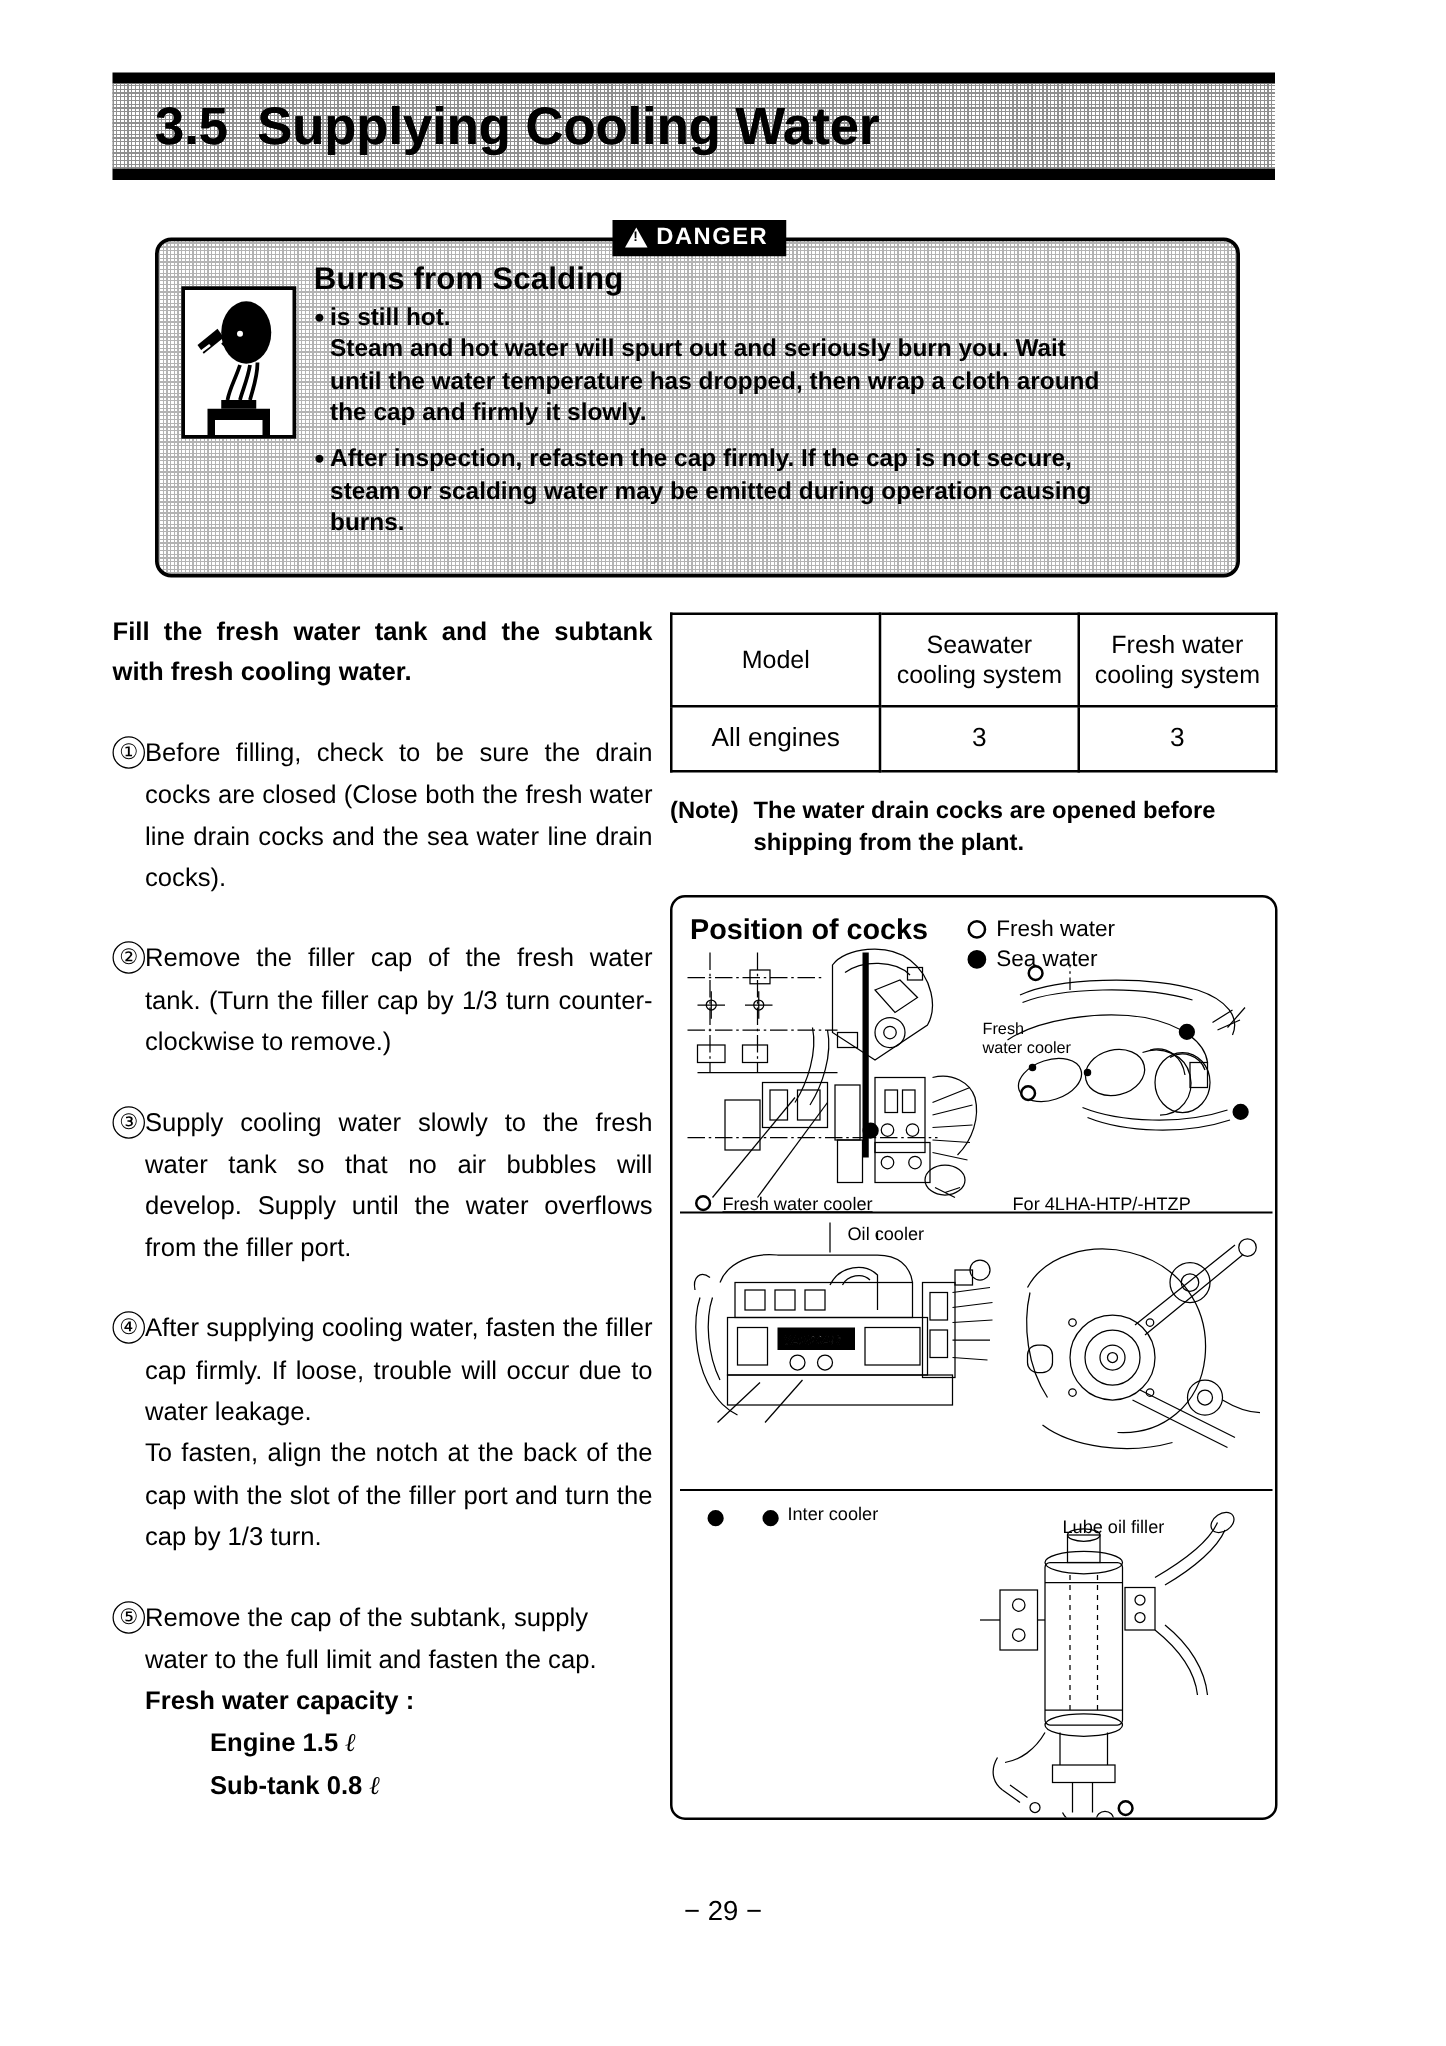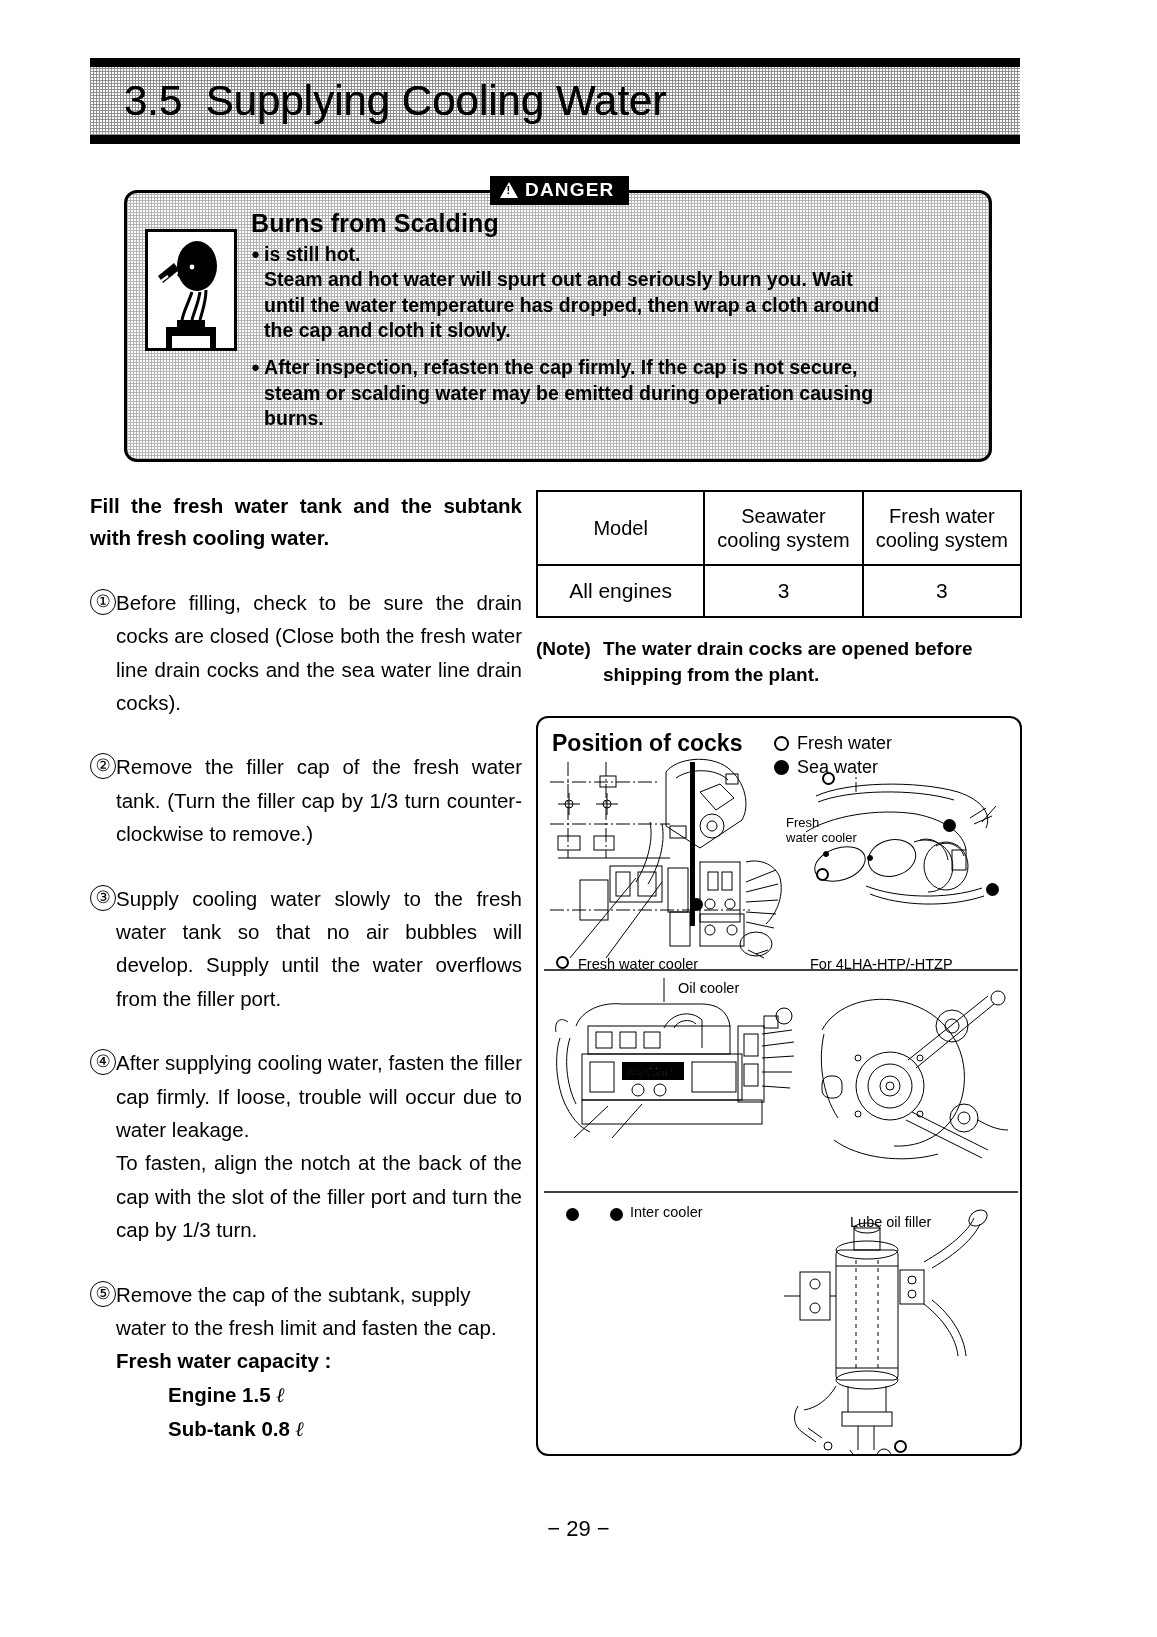--- a/index.html
+++ b/index.html
@@ -29,21 +29,21 @@
   .sh-bar-bottom { bottom: 0; }
   .sh-field {
     position: absolute; left: 0; right: 0; top: 9px; bottom: 9px;
     background-color: #ffffff;
     background-image:
       repeating-linear-gradient(0deg, #8f8f8f 0px, #8f8f8f 1px, transparent 1px, transparent 3px),
       repeating-linear-gradient(90deg, #8f8f8f 0px, #8f8f8f 1px, transparent 1px, transparent 3px);
     display: flex; align-items: center;
   }
   .sh-title {
-    font-size: 42px; font-weight: normal; letter-spacing: 0px;
+    font-size: 42px; font-weight: bold; letter-spacing: 0px;
     padding-left: 34px; color: #000; white-space: pre;
     text-shadow: 0 0 0 #000;
   }
 
   
   .danger-wrap {
     position: absolute; left: 124px; top: 176px; width: 868px;
   }
   .danger-tab {
     position: absolute; left: 366px; top: 0px;
@@ -198,21 +198,21 @@
 
         <div class="danger-text">
           <div class="danger-title">Burns from Scalding</div>
 
           <div class="bullet-item">
             <span class="bullet-dot">●</span>
             <span class="bullet-body">
               <p>is still hot.</p>
               <p class="just">Steam and hot water will spurt out and  seriously burn you.  Wait</p>
               <p class="just">until the water temperature has dropped, then wrap a cloth around</p>
-              <p>the cap and cloth it slowly.</p>
+              <p>the cap and firmly it slowly.</p>
             </span>
           </div>
 
           <div class="gap-8"></div>
 
           <div class="bullet-item">
             <span class="bullet-dot">●</span>
             <span class="bullet-body">
               <p>After inspection, refasten the cap firmly.   If the cap is not secure,</p>
               <p class="just">steam or scalding water may be emitted during operation causing</p>
@@ -254,21 +254,21 @@
       <span class="step-num">④</span>
       <span class="step-body">
           <p class="just" style="white-space:pre-line">After supplying cooling water, fasten the filler cap firmly.   If loose, trouble will occur due to water leakage.
 To fasten, align the notch at the back of the cap with the slot of the filler port and turn the cap by 1/3 turn.</p>
         </span>
     </div>
 
     <div class="step">
       <span class="step-num">⑤</span>
       <span class="step-body">
-        <p>Remove the cap of the subtank, supply water to the fresh limit and fasten the cap.</p>
+        <p>Remove the cap of the subtank, supply water to the full limit and fasten the cap.</p>
         <p class="cap-head">Fresh water capacity :</p>
         <p class="cap-line"><span>Engine 1.5 </span><span class="lit">ℓ</span></p>
         <p class="cap-line"><span>Sub-tank 0.8 </span><span class="lit">ℓ</span></p>
       </span>
     </div>
 
   </div>
 
   <div class="col-right">
 
@@ -507,21 +507,21 @@
     <span class="dot-mk" style="left:278px; top:150px;"></span>
     <span class="dot-mk" style="left:284px; top:54px;"></span>
     <span class="dot-mk filled" style="left:28px; top:490px;"></span>
     <span class="dot-mk filled" style="left:72px; top:490px;"></span>
 
     <span class="fig-label sm" style="left:248px; top:98px; line-height:1.15; white-space:normal; width:74px;">
       <span>Fresh</span><br>
       <span>water cooler</span>
     </span>
 
-    <span class="fig-label" style="left:40px; top:238px;">Fresh water cooler</span>
+    <span class="fig-label" style="left:40px; top:238px;text-decoration:underline;">Fresh water cooler</span>
 
     <span class="fig-label" style="left:272px; top:238px;">For 4LHA-HTP/-HTZP</span>
 
     <span class="fig-label" style="left:140px; top:262px;">Oil cooler</span>
 
     <span class="fig-label" style="left:92px; top:486px;">Inter cooler</span>
 
     <span class="fig-label" style="left:312px; top:496px;">Lube oil filler</span>
 
     <span class="dot-mk" style="left:356px; top:722px;"></span>

